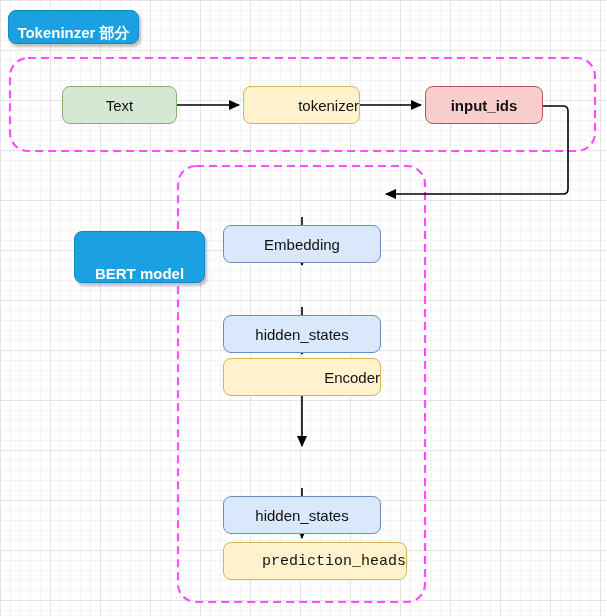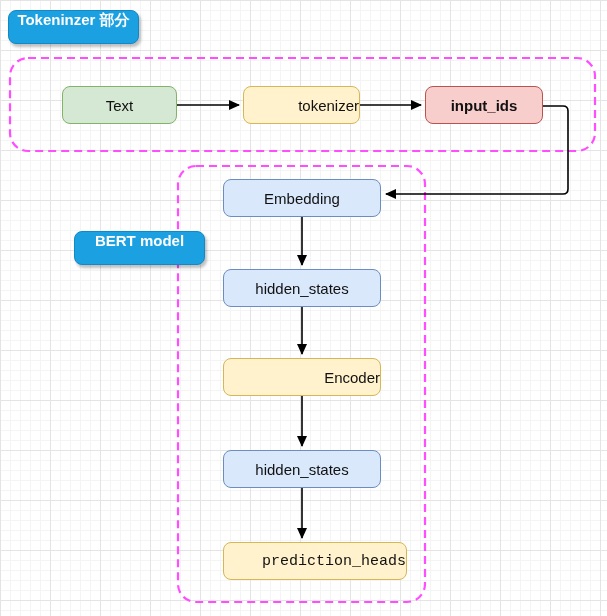--- a/index.html
+++ b/index.html
@@ -21,24 +21,24 @@
     position:absolute;
     display:flex;align-items:center;justify-content:center;
     border-radius:8px;
     font-size:15px;color:#111;
     box-sizing:border-box;
     white-space:nowrap;
   }
   .node.green {background:#D5E8D4;border:1.5px solid #82B366;}
   .node.yellow{background:#FFF2CC;border:1.5px solid #D6B656;justify-content:flex-end;}
   .node.red   {background:#F8CECC;border:1.5px solid #B85450;}
-  .node.blue  {background:#DAE8FC;border:1.5px solid #6C8EBF;}
+  .node.blue  {background:#DAE8FC;border:1.5px solid #6C8EBF;margin-top:46px;}
   .tag{
     position:absolute;
-    display:flex;align-items:flex-start;justify-content:center;
+    display:flex;align-items:flex-end;justify-content:center;
     border-radius:8px;
     background:#1BA1E2;border:1px solid #1288c4;
     color:#ffffff;font-size:15px;font-weight:600;
     box-sizing:border-box;white-space:nowrap;
     box-shadow:2px 3px 3px rgba(0,0,0,0.25);
   }
 </style>
 </head>
 <body>
 
@@ -92,17 +92,17 @@
   </div>
 
   <div class="node yellow" style="left:223px;top:542px;width:184px;height:38px;font-family:Liberation Mono, monospace;">
     <span>prediction_heads</span>
   </div>
 
   <div class="tag" style="left:8px;top:10px;width:131px;height:34px;">
     <span>Tokeninzer 部分</span>
   </div>
 
-  <div class="tag" style="left:74px;top:231px;width:131px;height:34px;">
+  <div class="tag" style="left:74px;top:231px;width:131px;height:52px;">
     <span>BERT model</span>
   </div>
 
 </div>
 
 </body></html>

